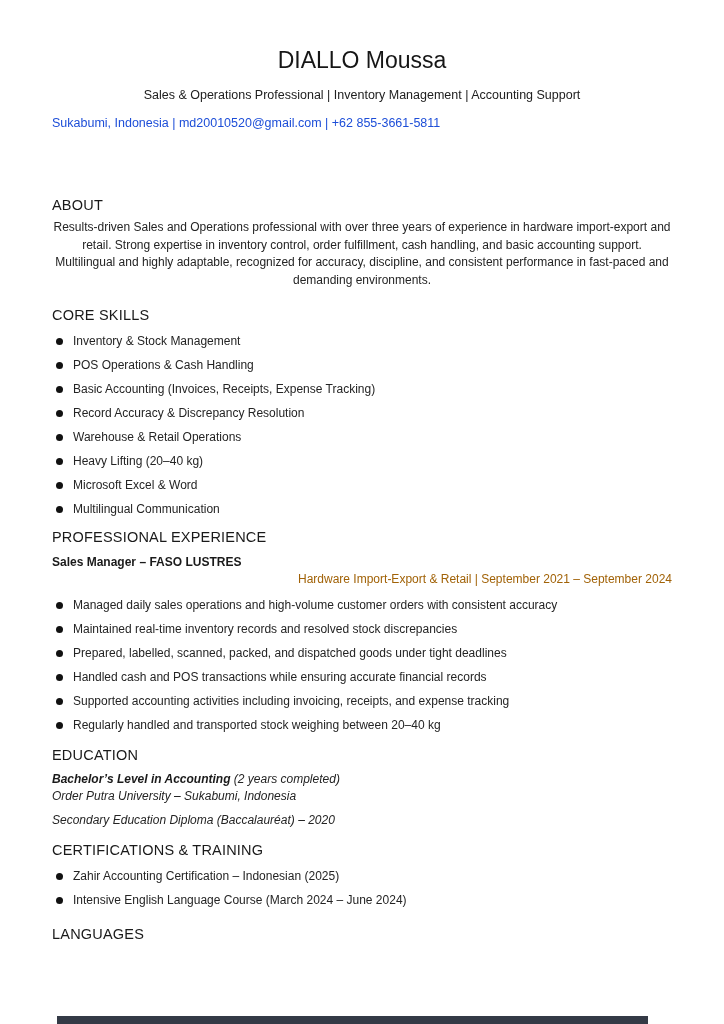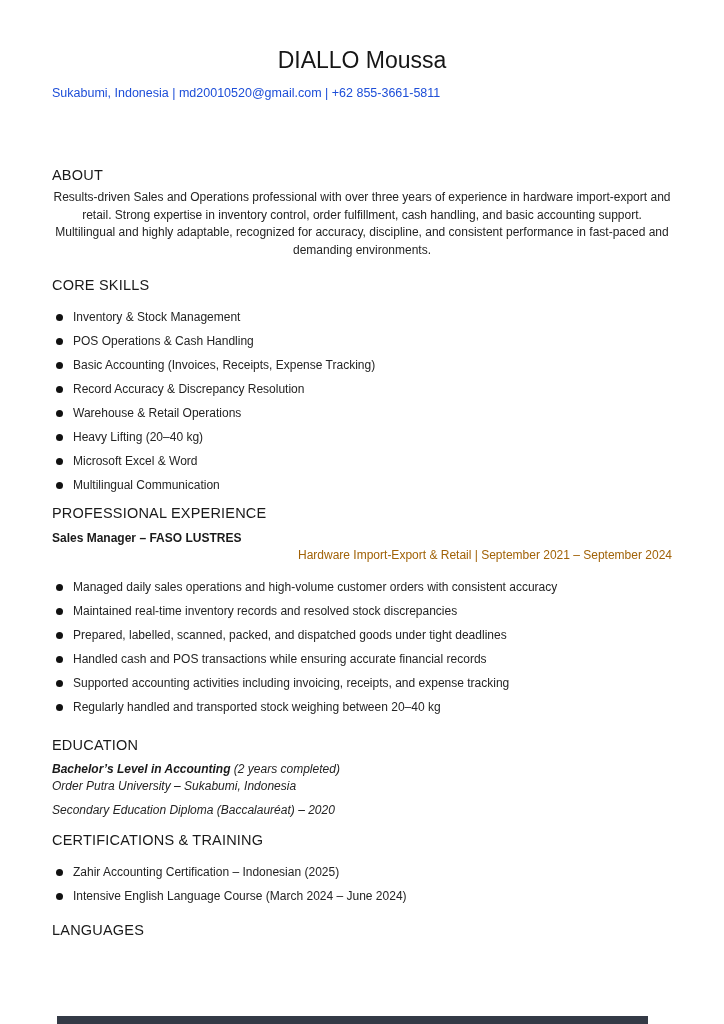--- a/index.html
+++ b/index.html
@@ -45,33 +45,33 @@
     margin: 0;
     font-size: 14.5px;
     font-weight: 400;
     line-height: 18px;
     letter-spacing: 0.2px;
     color: #1a1a1a;
   }
   .sec-about         { margin-top: 64px; }
   .sec-skills        { margin-top: 17px; }
   .sec-experience    { margin-top: 10px; }
-  .sec-education     { margin-top: 20px; }
+  .sec-education     { margin-top: 12px; }
   .sec-certs         { margin-top: 12px; }
   .sec-languages     { margin-top: 16px; }
   .body-text {
     margin: 5px 0 0 0;
     font-size: 12px;
     line-height: 17.5px;
     color: #242424;
     text-align: center;
   }
   ul.bullets {
     list-style: none;
-    margin: 15px 0 0 0;
+    margin: 9px 0 0 0;
     padding: 0 0 0 4px;
   }
   ul.bullets li.bullet-row {
     display: flex;
     align-items: center;
     line-height: 17px;
     margin-bottom: 7px;
     font-size: 12px;
     color: #242424;
   }
@@ -116,20 +116,21 @@
     background: #343a46;
   }
 </style>
 </head>
 <body>
 
 <div class="page">
 
   <header>
     <h1 class="title">DIALLO Moussa</h1>
+    <p class="headline">Sales &amp; Operations Professional | Inventory Management | Accounting Support</p>
     <p class="contact">Sukabumi, Indonesia | md20010520@gmail.com | +62 855-3661-5811</p>
   </header>
 
   <section class="sec-about">
     <h2 class="section-heading">ABOUT</h2>
     <p class="body-text">Results-driven Sales and Operations professional with over three years of experience in hardware import-export and retail. Strong expertise in inventory control, order fulfillment, cash handling, and basic accounting support. Multilingual and highly adaptable, recognized for accuracy, discipline, and consistent performance in fast-paced and demanding environments.</p>
   </section>
 
   <section class="sec-skills">
     <h2 class="section-heading">CORE SKILLS</h2>

